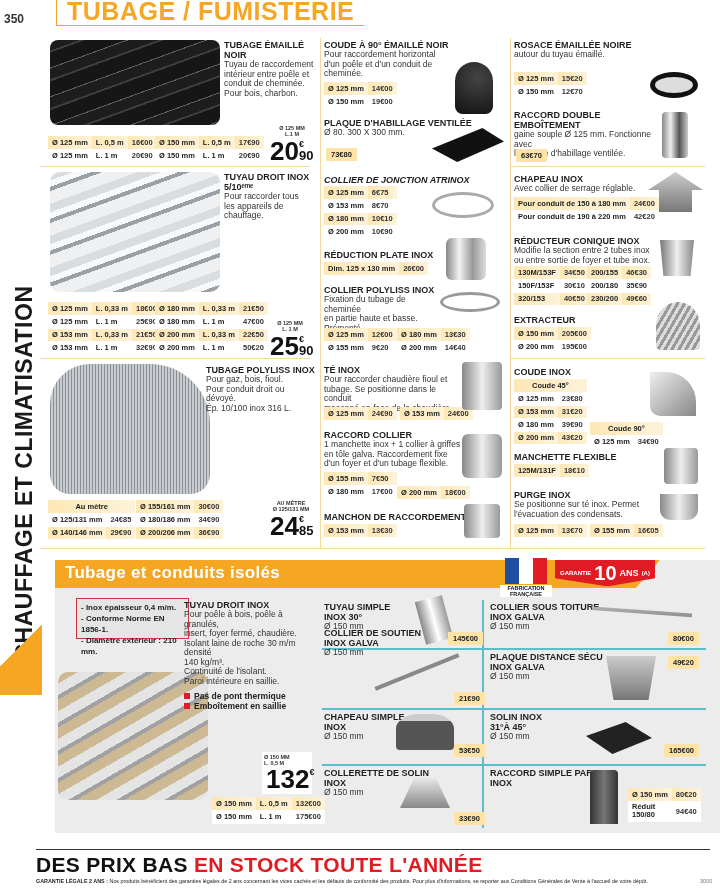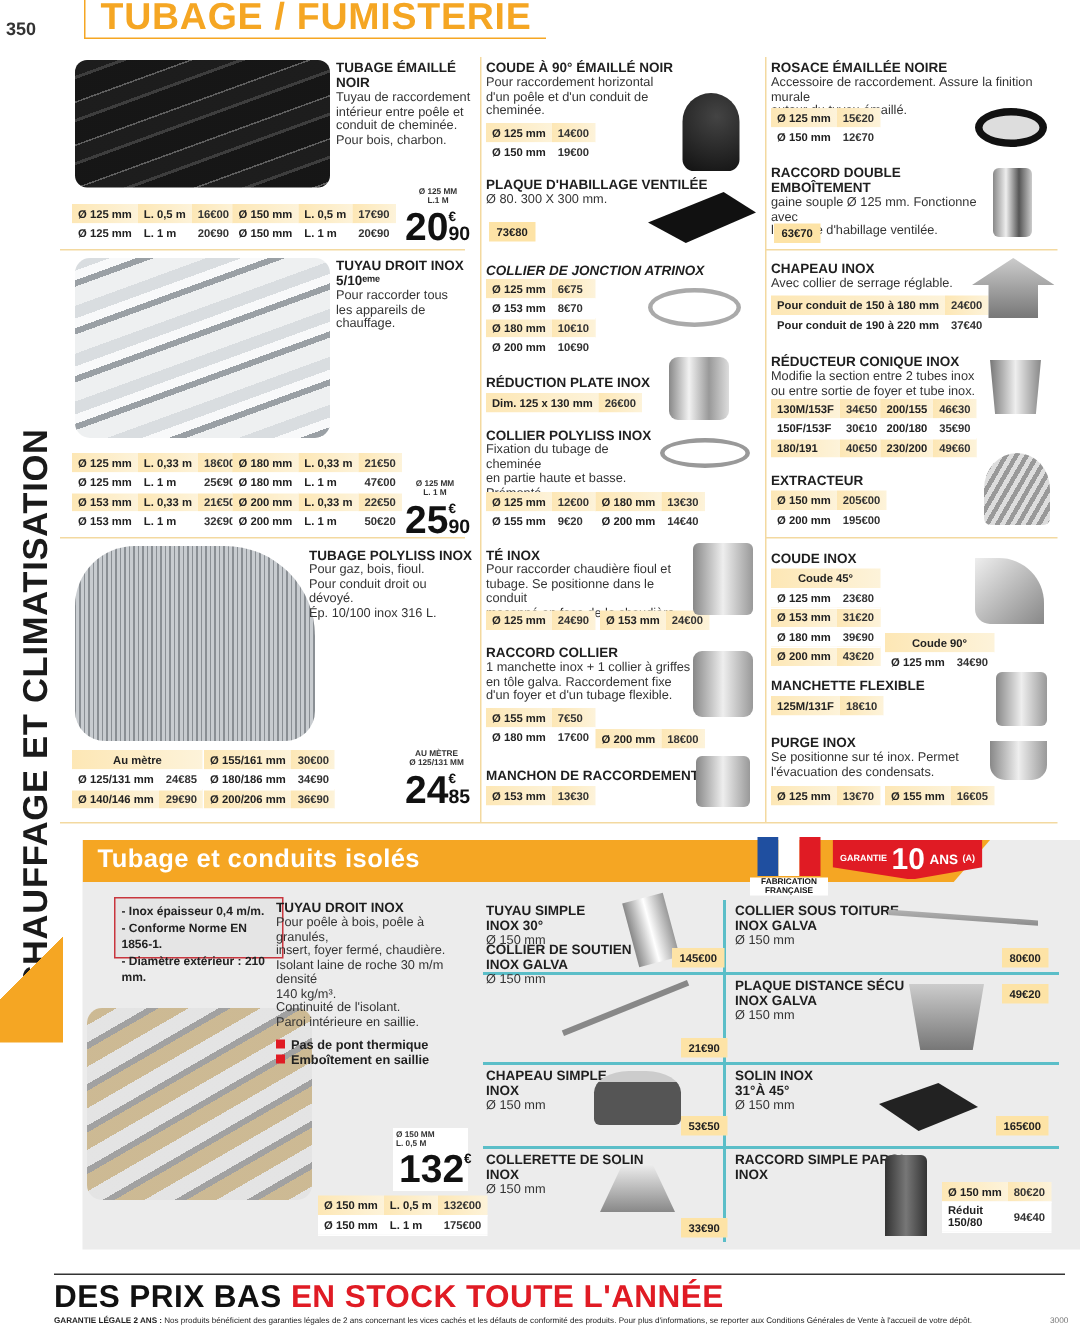--- a/index.html
+++ b/index.html
@@ -135,21 +135,20 @@
 <div class="abs" style="left:455px;top:62px;width:38px;height:52px;background:radial-gradient(circle at 60% 30%,#444,#111);border-radius:20px 20px 8px 8px;"></div>
 <div class="abs" style="left:324px;top:118px;width:150px;">
   <div class="pname">PLAQUE D'HABILLAGE VENTILÉE</div>
   <div class="pdesc">Ø 80. 300 X 300 mm.</div>
 </div>
 <div class="abs prcell" style="left:326px;top:148px;">73€80</div>
 <div class="abs" style="left:432px;top:128px;width:72px;height:34px;background:#111;clip-path:polygon(0 60%,70% 0,100% 40%,35% 100%);"></div>
 
 <div class="abs" style="left:514px;top:40px;width:200px;">
   <div class="pname">ROSACE ÉMAILLÉE NOIRE</div>
-  <div class="pdesc">Accessoire de raccordement. Assure la finition murale</div>
   <div class="pdesc">autour du tuyau émaillé.</div>
 </div>
 <table class="pt abs" style="left:514px;top:72px;">
   <tbody>
       <tr>
         <td>Ø 125 mm</td>
         <td class="pr">15€20</td>
       </tr>
   <tr>
         <td>Ø 150 mm</td>
@@ -297,42 +296,42 @@
   <div class="pdesc">Avec collier de serrage réglable.</div>
 </div>
 <table class="pt abs" style="left:514px;top:197px;">
   <tbody>
       <tr>
         <td>Pour conduit de 150 à 180 mm</td>
         <td class="pr">24€00</td>
       </tr>
   <tr>
         <td>Pour conduit de 190 à 220 mm</td>
-        <td class="pr">37€40</td>
+        <td class="pr">42€20</td>
       </tr>
 </tbody>
   </table>
 <div class="abs" style="left:648px;top:172px;width:55px;height:40px;background:linear-gradient(180deg,#ccc,#777);clip-path:polygon(50% 0,100% 45%,80% 45%,80% 100%,20% 100%,20% 45%,0 45%);"></div>
 <div class="abs" style="left:514px;top:236px;width:150px;">
   <div class="pname">RÉDUCTEUR CONIQUE INOX</div>
   <div class="pdesc">Modifie la section entre 2 tubes inox</div>
   <div class="pdesc">ou entre sortie de foyer et tube inox.</div>
 </div>
 <table class="pt abs" style="left:514px;top:266px;">
   <tbody>
       <tr>
         <td>130M/153F</td>
         <td class="pr">34€50</td>
       </tr>
   <tr>
         <td>150F/153F</td>
         <td class="pr">30€10</td>
       </tr>
   <tr>
-        <td>180/191</td>
+        <td>320/153</td>
         <td class="pr">40€50</td>
       </tr>
 </tbody>
   </table>
 <table class="pt abs" style="left:587px;top:266px;">
   <tbody>
       <tr>
         <td>200/155</td>
         <td class="pr">46€30</td>
       </tr>

